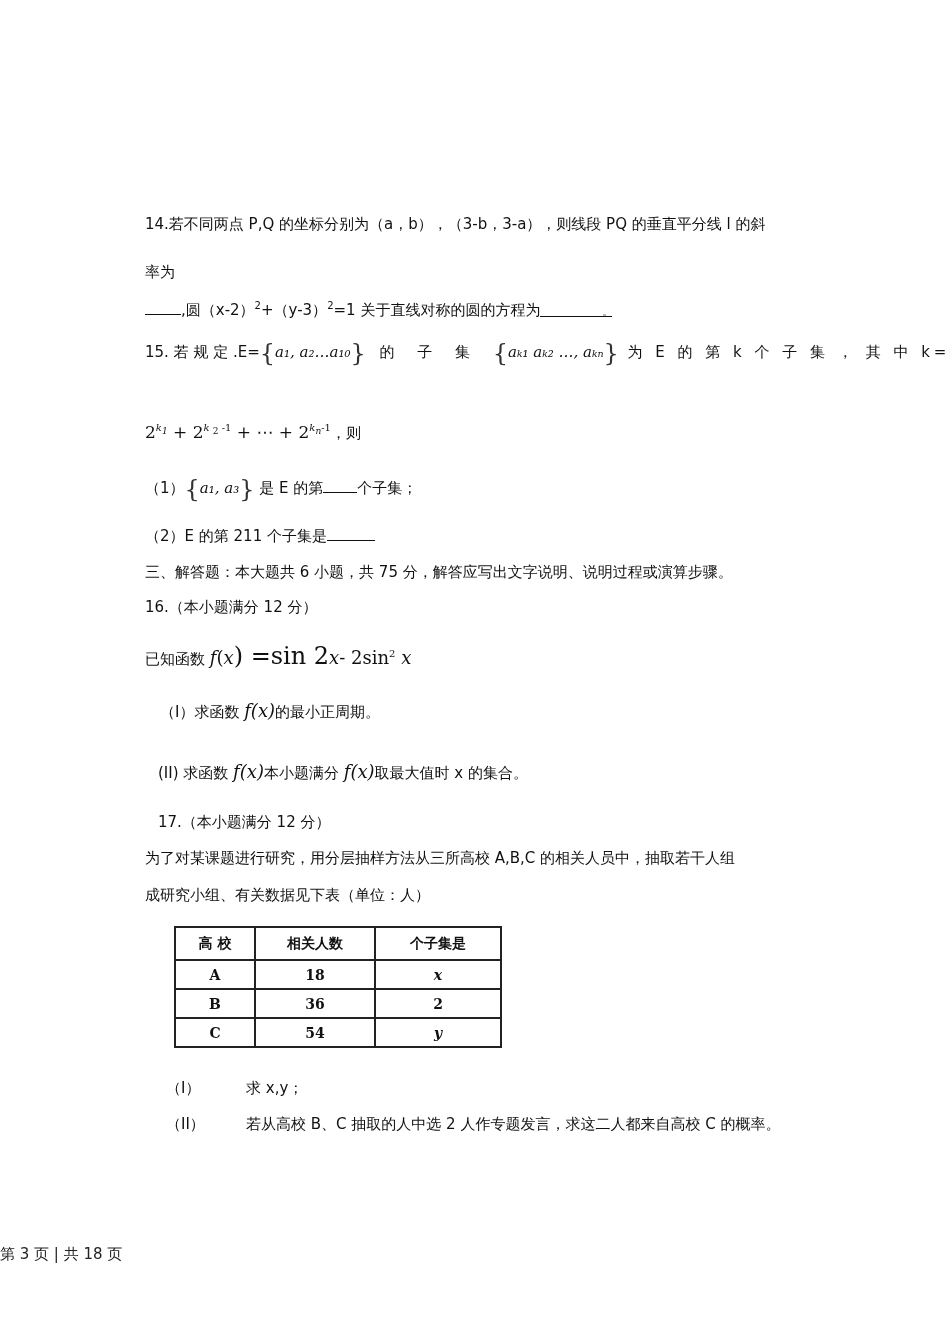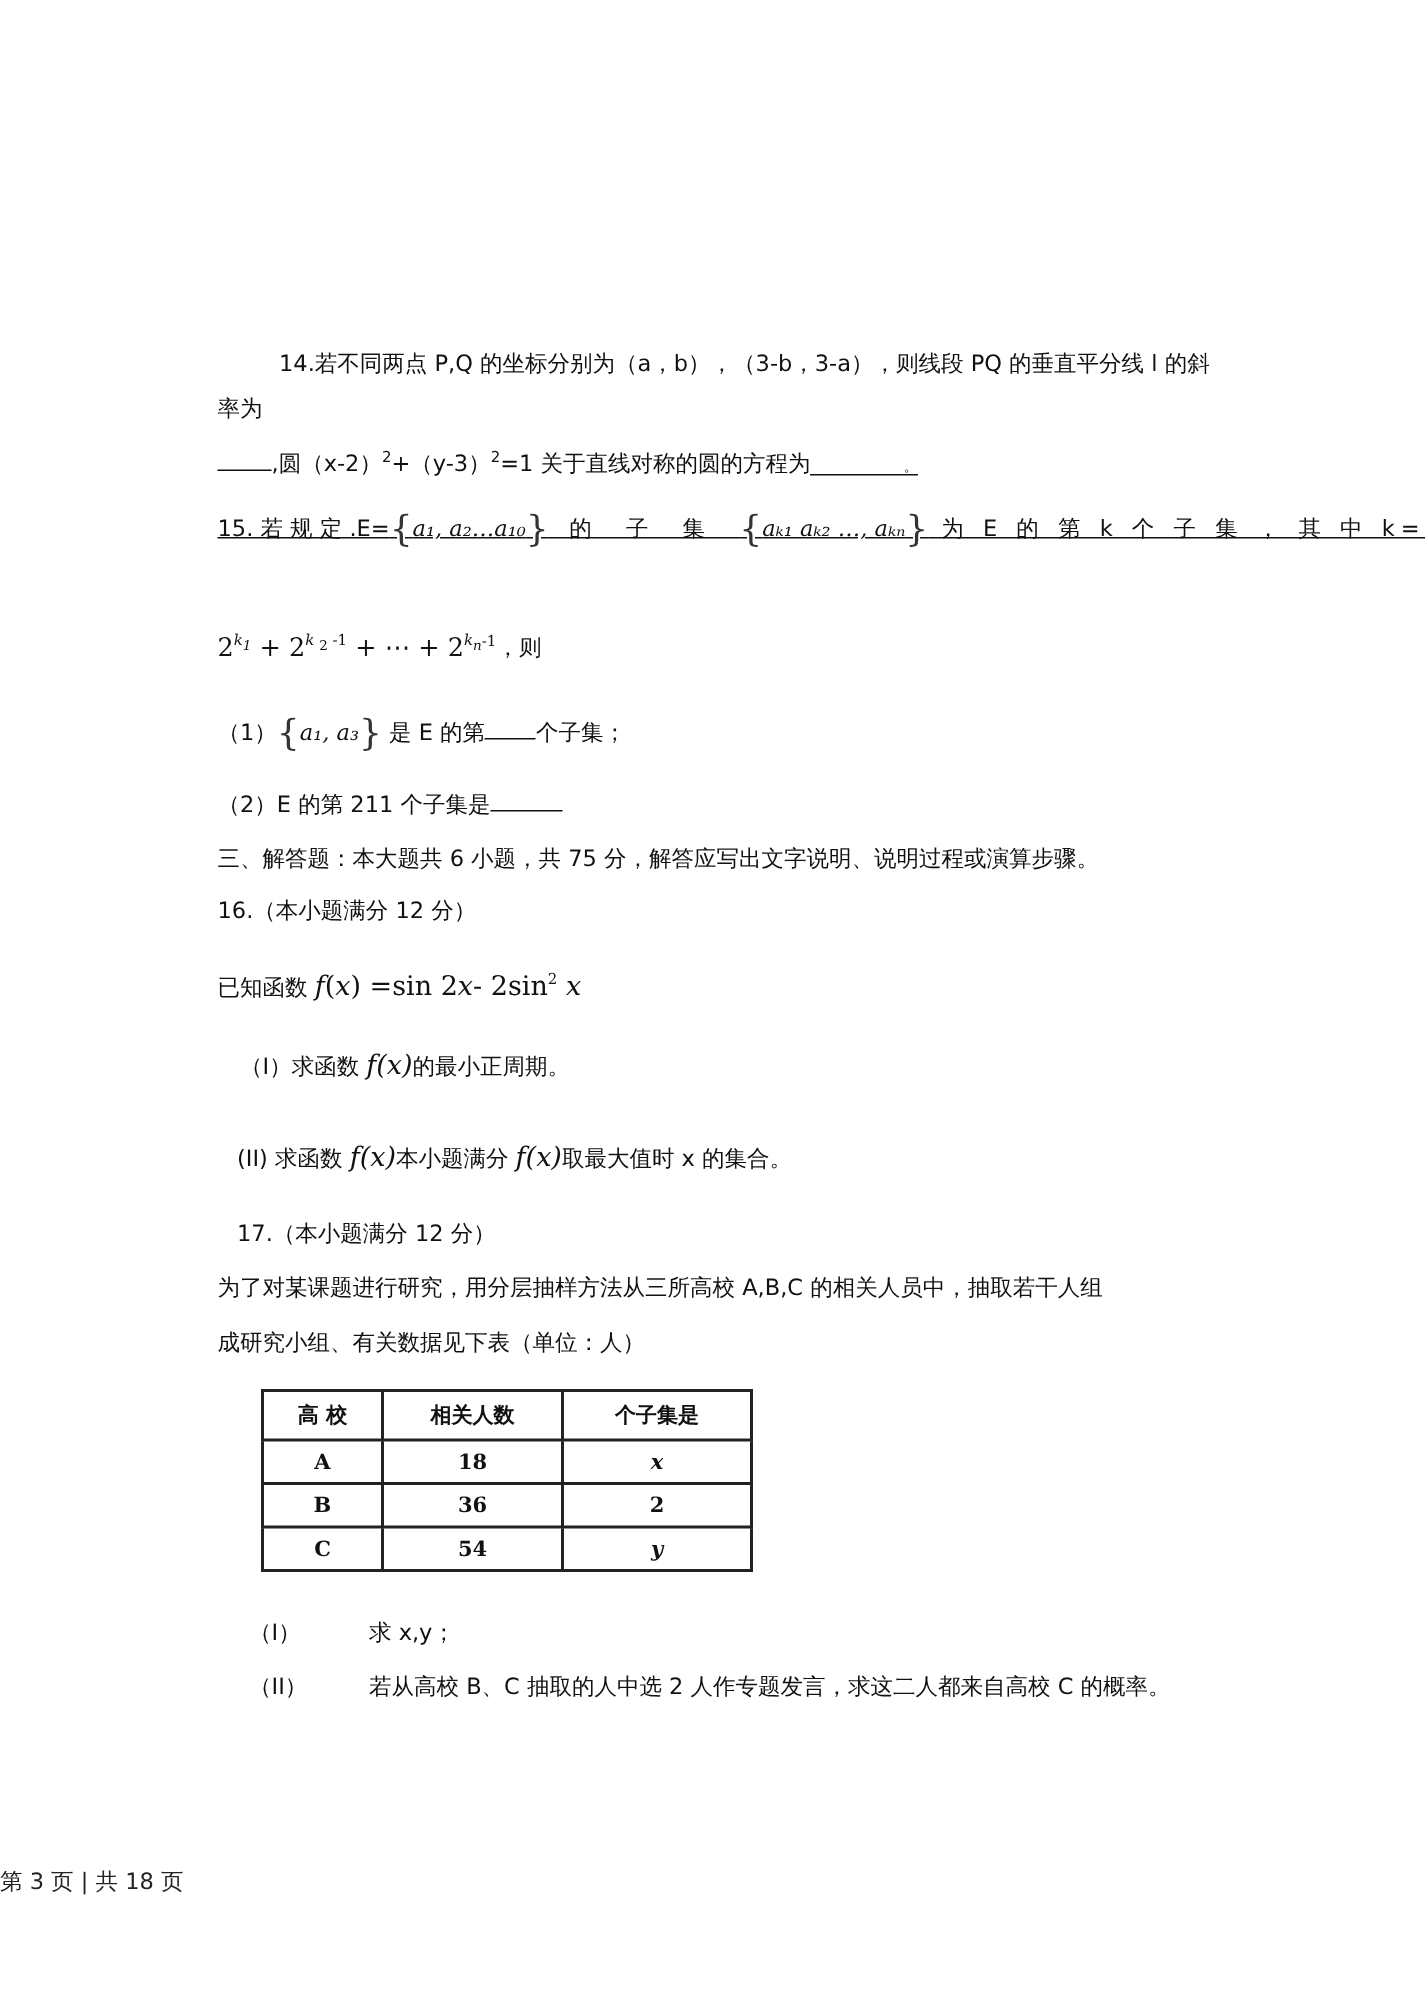--- a/index.html
+++ b/index.html
@@ -17,44 +17,44 @@
   table.data { position: absolute; left: 174px; top: 926px; border-collapse: collapse;
                font-family: "DejaVu Serif", "Liberation Serif", serif; font-size: 14px; font-weight: bold; }
   table.data td, table.data th { border: 2px solid #222; text-align: center; height: 27px; padding: 0; }
   table.data th { font-weight: bold; height: 31px; }
   .c1 { width: 78px; } .c2 { width: 118px; } .c3 { width: 124px; }
   .footer { position: absolute; top: 1245px; left: 0; width: 950px; text-align: left; font-size: 15px; color: #222; }
 </style>
 </head>
 <body>
 
-<div class="line" style="top:232px;margin-left:41px;">14.若不同两点 P,Q 的坐标分别为（a，b），（3-b，3-a），则线段 PQ 的垂直平分线 l 的斜</div>
+<div class="line" style="top:214px;">14.若不同两点 P,Q 的坐标分别为（a，b），（3-b，3-a），则线段 PQ 的垂直平分线 l 的斜</div>
 <div class="line" style="top:262px;">率为</div>
 <div class="line" style="top:296px;">
   <span class="blank" style="width:36px;"></span><span>,圆（x-2）</span><sup>2</sup><span>+（y-3）</span><sup>2</sup><span>=1 关于直线对称的圆的方程为</span><span class="blank" style="width:72px; text-align:right; font-size:10px;"><span>。</span></span>
 </div>
 
-<div class="line" style="top:342px;text-decoration:underline;">
+<div class="line" style="top:342px;">
   <span>15. 若 规 定 .E=</span><span class="brace">{</span><span class="math">a₁, a₂…a₁₀</span><span class="brace">}</span><span class="spaced"> 的 子 集 </span><span class="brace">{</span><span class="math">aₖ₁ aₖ₂ …, aₖₙ</span><span class="brace">}</span><span style="letter-spacing:4px;"> 为 E 的 第 k 个 子 集 ， 其 中 k=</span>
 </div>
 <div class="line" style="top:418px; font-size:17px;">
   <span class="rm">2<sup class="math">k<sub>1</sub></sup> + 2<sup><span class="math">k</span> <sub>2</sub> -1</sup> + ⋯ + 2<sup><span class="math">k<sub>n</sub></span>-1</sup></span><span style="font-size:15px;">，则</span>
 </div>
 <div class="line" style="top:478px;">
   <span>（1）</span><span class="brace">{</span><span class="math">a₁, a₃</span><span class="brace">}</span><span> 是 E 的第</span><span class="blank" style="width:34px;"></span><span>个子集；</span>
 </div>
 <div class="line" style="top:526px;">
   <span>（2）E 的第 211 个子集是</span><span class="blank" style="width:48px;"></span>
 </div>
 
 <div class="line" style="top:562px;">三、解答题：本大题共 6 小题，共 75 分，解答应写出文字说明、说明过程或演算步骤。</div>
 
 <div class="line" style="top:597px;">16.（本小题满分 12 分）</div>
 <div class="line" style="top:644px;">
-  <span>已知函数 </span><span class="math" style="font-size:18px;">f</span><span class="rm" style="font-size:18px;">(</span><span class="math" style="font-size:18px;">x</span><span class="rm" style="font-size:18px;">) =sin 2</span><span class="math" style="font-size:18px;">x</span><span class="rm" style="font-size:18px;">- 2sin<sup>2</sup> </span><span class="math" style="font-size:18px;">x</span>
+  <span>已知函数 </span><span class="math" style="font-size:18px;">f</span><span class="rm" style="font-size:18px;">(</span><span class="math" style="font-size:18px;">x</span><span class="rm" style="font-size:24px;">) =sin 2</span><span class="math" style="font-size:18px;">x</span><span class="rm" style="font-size:18px;">- 2sin<sup>2</sup> </span><span class="math" style="font-size:18px;">x</span>
 </div>
 <div class="line" style="top:701px; left:160px;">
   <span>（I）求函数 </span><span class="math" style="font-size:18px;">f(x)</span><span>的最小正周期。</span>
 </div>
 <div class="line" style="top:762px; left:158px;">
   <span>(II) 求函数 </span><span class="math" style="font-size:18px;">f(x)</span><span>本小题满分 </span><span class="math" style="font-size:18px;">f(x)</span><span>取最大值时 x 的集合。</span>
 </div>
 
 <div class="line" style="top:812px; left:158px;">17.（本小题满分 12 分）</div>
 <div class="line" style="top:848px;">为了对某课题进行研究，用分层抽样方法从三所高校 A,B,C 的相关人员中，抽取若干人组</div>

